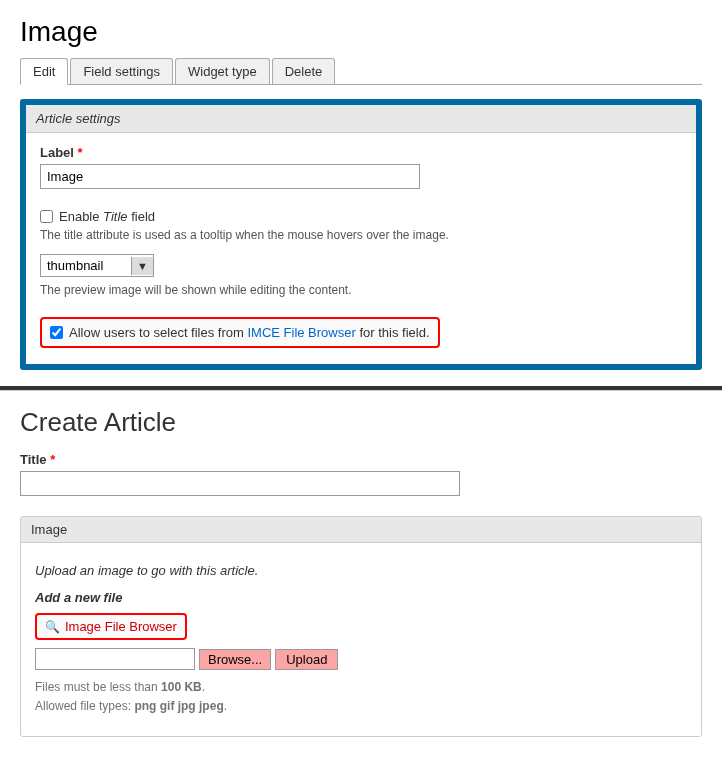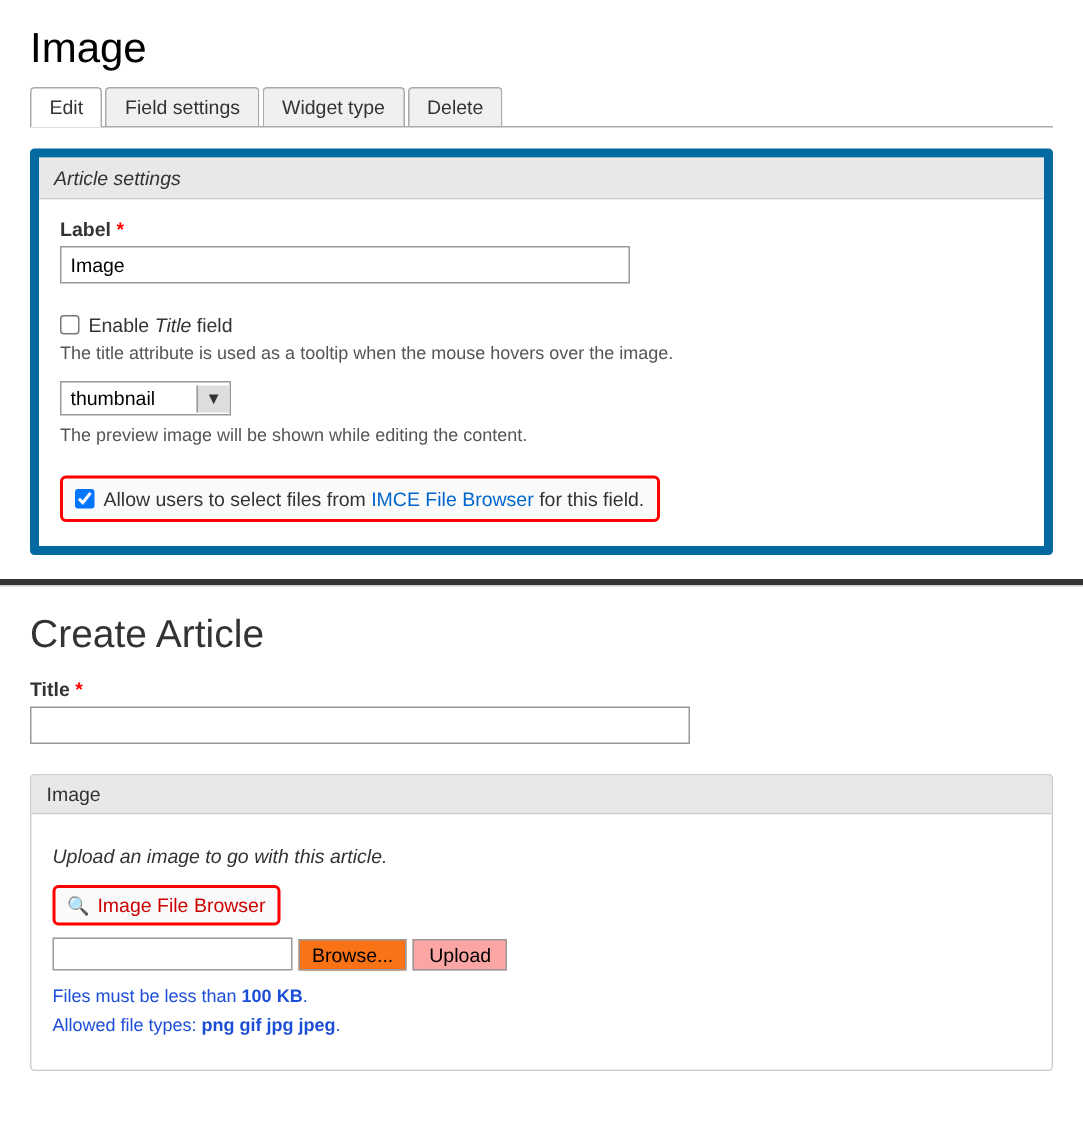--- a/index.html
+++ b/index.html
@@ -236,35 +236,35 @@
     .file-text-input {
       width: 160px;
       height: 22px;
       border: 1px solid #999;
       padding: 2px 4px;
       font-size: 13px;
     }
     .browse-btn {
       padding: 2px 8px;
       border: 1px solid #999;
-      background: #f97316;
+      background: #fca5a5;
       cursor: pointer;
       font-size: 13px;
     }
     .upload-btn {
       padding: 2px 10px;
       border: 1px solid #999;
       background: #fca5a5;
       cursor: pointer;
       font-size: 13px;
     }
 
     .file-restrictions {
       font-size: 12px;
-      color: #1d4ed8;
+      color: #737373;
       line-height: 1.6;
     }
     .bold-text {
       font-weight: bold;
     }
   </style>
 </head>
 <body>
 
 <div class="page-section">
@@ -340,20 +340,21 @@
     </div>
     <input type="text" class="text-input" style="max-width: 440px;">
   </div>
 
   <div class="image-fieldset">
     <div class="image-fieldset-header">Image</div>
     <div class="image-fieldset-content">
 
       <p class="italic-note">Upload an image to go with this article.</p>
 
+      <div class="add-file-label">Add a new file</div>
 
       
       <div class="open-file-browser-btn">
         <span class="search-icon-glyph">🔍</span>
         <a href="#" class="open-file-browser-link">Image File Browser</a>
       </div>
 
       
       <div class="file-upload-row">
         <input type="text" class="file-text-input" value="" style="">

